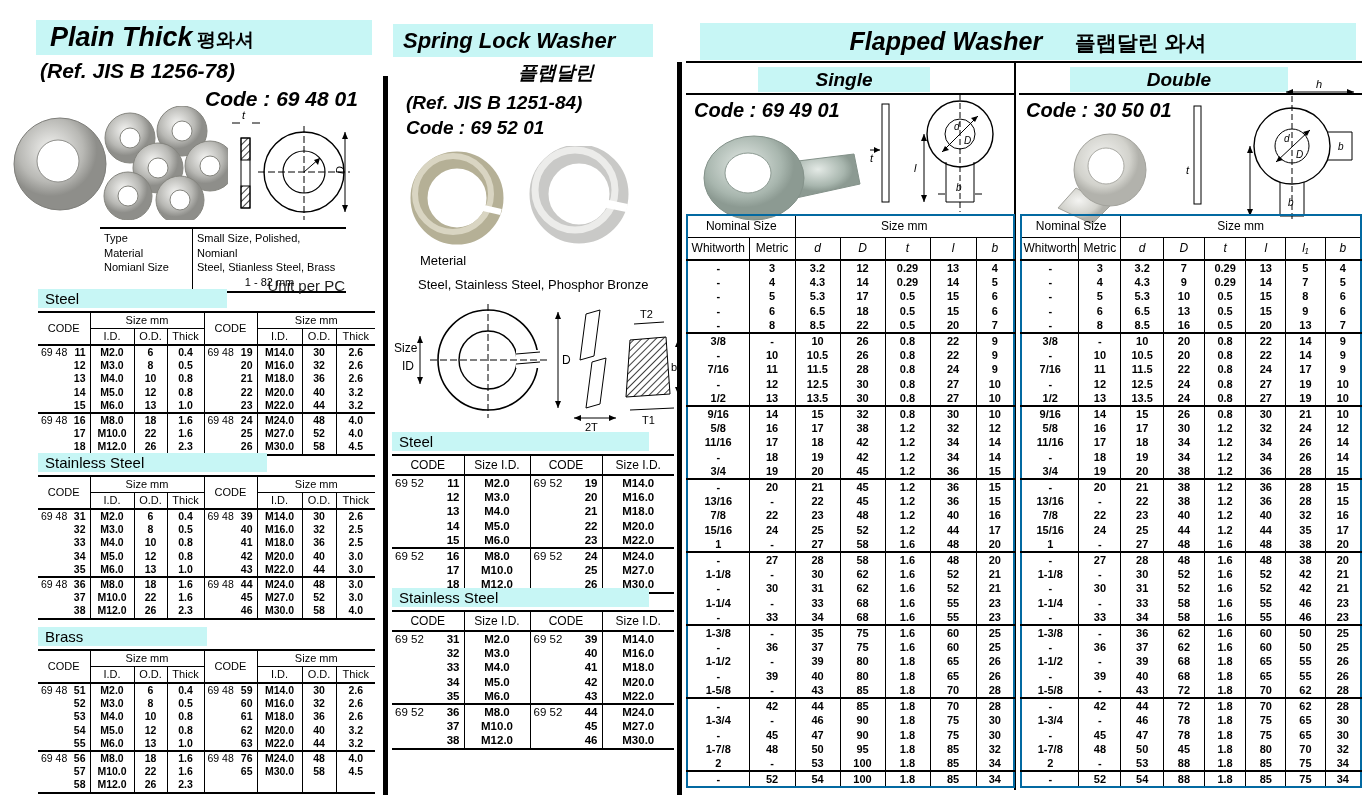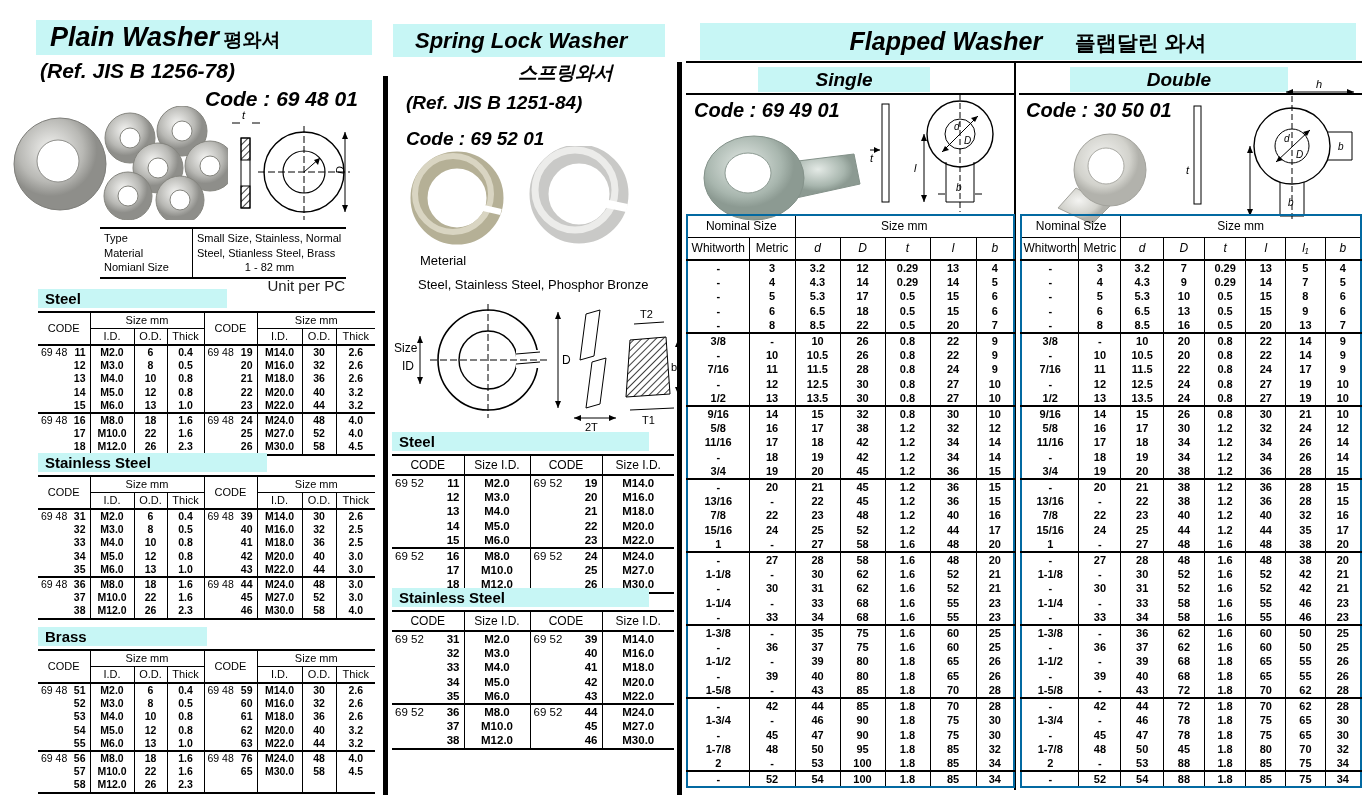--- a/index.html
+++ b/index.html
@@ -4,21 +4,21 @@
 <style>
   html,body{margin:0;padding:0;background:#fff}
   .page{position:relative;width:1362px;height:804px;background:#fff;color:#000;
         font-family:"Liberation Sans",sans-serif;overflow:hidden}
   .abs{position:absolute}
   .hl{background:#c7f6f5}
   .vdiv,.hdiv{position:absolute;background:#000}
   .ti{font-style:italic;font-weight:bold}
   .kr{font-weight:bold}
   
-  .mat-hl{font-weight:bold;font-size:15px;line-height:19px;padding-left:7px;margin-bottom:3px;background:#c7f6f5}
+  .mat-hl{font-weight:normal;font-size:15px;line-height:19px;padding-left:7px;margin-bottom:3px;background:#c7f6f5}
   
   table{border-collapse:collapse;table-layout:fixed}
   .ptab{width:337px;border-top:2px solid #000;border-bottom:2px solid #000}
   .ptab th{font-size:11px;font-weight:normal;height:15px;line-height:15px;padding:0;text-align:center}
   .ptab td{font-size:10.5px;font-weight:bold;height:13.2px;line-height:13.2px;padding:0 1px;text-align:center;white-space:nowrap}
   .stab{width:282px;border-top:2px solid #000;border-bottom:2px solid #000}
   .stab th{font-size:12px;font-weight:normal;height:18px;line-height:18px;padding:0;text-align:center}
   .stab td{font-size:11.5px;font-weight:bold;height:14.2px;line-height:14.2px;padding:0 1px;text-align:center;white-space:nowrap}
   td.code{text-align:right;padding-right:4px}
   td.code .pfx{float:left;font-weight:normal;padding-left:2px}
@@ -36,21 +36,21 @@
   .spec .cen{display:block;text-align:center}
   svg text{font-family:"Liberation Sans",sans-serif}
 </style>
 </head>
 <body>
 
 <div class="page">
 
   <section>
     <div class="abs hl" style="left:36px;top:20px;width:322px;height:35px;line-height:35px;padding-left:14px">
-      <span class="ti" style="font-size:27px">Plain Washer</span>
+      <span class="ti" style="font-size:27px">Plain Thick</span>
       <span class="kr" style="font-size:19px">평와셔</span>
     </div>
     <div class="abs ti" style="left:40px;top:59px;font-size:21px">(Ref. JIS B 1256-78)</div>
     <div class="abs ti" style="left:205px;top:87px;font-size:21px">Code : 69 48 01</div>
 
     <svg class="abs" style="left:8px;top:106px" width="220" height="114" viewBox="0 0 220 114">
       <defs>
         <radialGradient id="m1" cx="40%" cy="35%">
             <stop offset="0%" stop-color="#f4f4f2"></stop>
             <stop offset="70%" stop-color="#b8b8b4"></stop>
@@ -101,21 +101,21 @@
 
     <table class="abs spec" style="left:100px;top:227px">
       <tbody>
           <tr>
         <td style="width:84px">
           <span style="display:block">Type</span>
           <span style="display:block">Material</span>
           <span style="display:block">Nomianl Size</span>
         </td>
         <td class="v vals">
-          <span style="display:block">Small Size, Stainless, Normal</span>
+          <span style="display:block">Small Size, Polished, Nomianl</span>
           <span style="display:block">Steel, Stianless Steel, Brass</span>
           <span class="cen">1 - 82 mm</span>
         </td>
       </tr>
     </tbody>
       </table>
 
     <div class="abs" style="left:195px;top:277px;width:150px;text-align:right;font-size:15px;color:#1c1c1c">Unit per PC</div>
 
     <div class="abs" style="left:38px;top:289px;width:337px">
@@ -455,24 +455,24 @@
               <td class="v"></td>
             </tr>
           </tbody>
         </table>
       </div>
   </section>
 
   <div class="vdiv" style="left:383px;top:76px;width:5px;height:719px"></div>
 
   <section>
-    <div class="abs hl ti" style="left:393px;top:24px;width:250px;height:33px;line-height:33px;padding-left:22px;font-size:22px">Spring Lock Washer</div>
-    <div class="abs ti kr" style="left:518px;top:60px;font-size:19px">스프링와서</div>
+    <div class="abs hl ti" style="left:393px;top:24px;width:250px;height:33px;line-height:33px;padding-left:10px;font-size:22px">Spring Lock Washer</div>
+    <div class="abs ti kr" style="left:518px;top:60px;font-size:19px">플랩달린</div>
     <div class="abs ti" style="left:406px;top:92px;font-size:19px">(Ref. JIS B 1251-84)</div>
-    <div class="abs ti" style="left:406px;top:128px;font-size:19px">Code : 69 52 01</div>
+    <div class="abs ti" style="left:406px;top:117px;font-size:19px">Code : 69 52 01</div>
 
     <svg class="abs" style="left:393px;top:146px" width="272" height="102" viewBox="0 0 272 102">
       <circle cx="64" cy="52" r="38" fill="none" stroke="#b5b096" stroke-width="17"></circle>
       <circle cx="60" cy="48" r="38" fill="none" stroke="#d9d5c2" stroke-width="6"></circle>
       <line x1="64" y1="56" x2="108" y2="66" stroke="#fff" stroke-width="6"></line>
       <circle cx="186" cy="48" r="40" fill="none" stroke="#c9c9c7" stroke-width="19"></circle>
       <circle cx="182" cy="44" r="40" fill="none" stroke="#ececea" stroke-width="7"></circle>
       <line x1="186" y1="52" x2="234" y2="62" stroke="#fff" stroke-width="8"></line>
     </svg>
 

